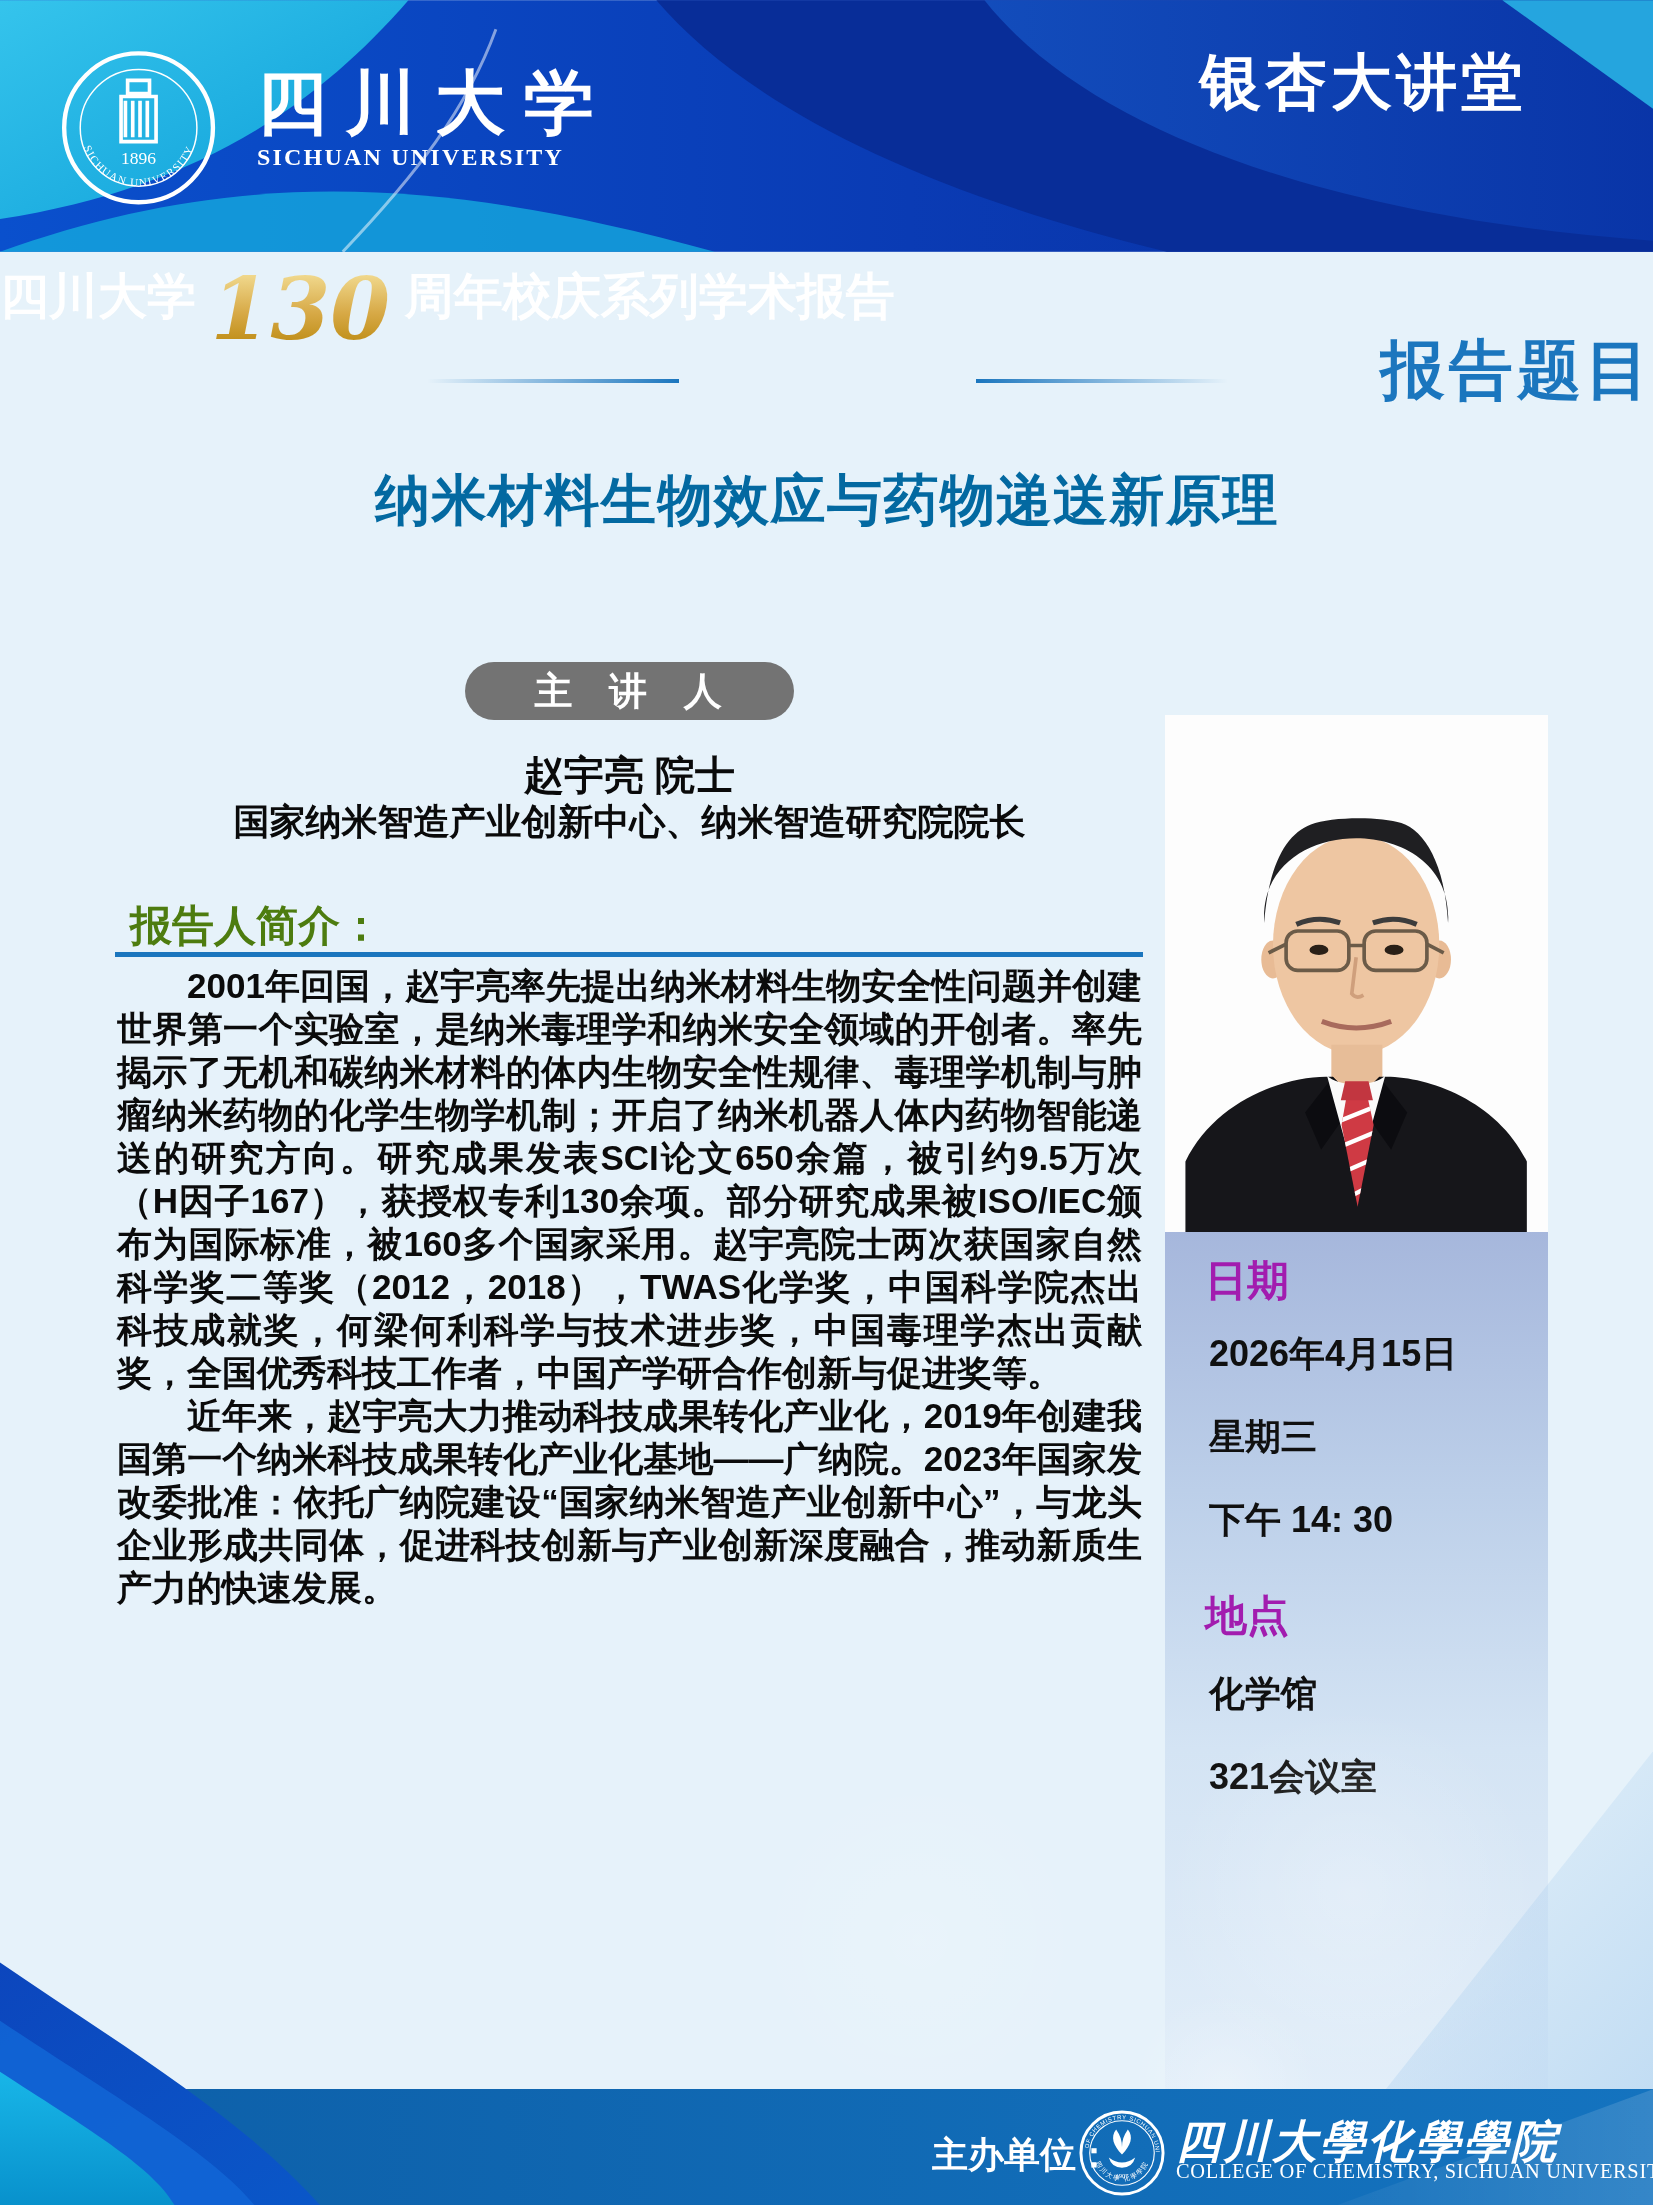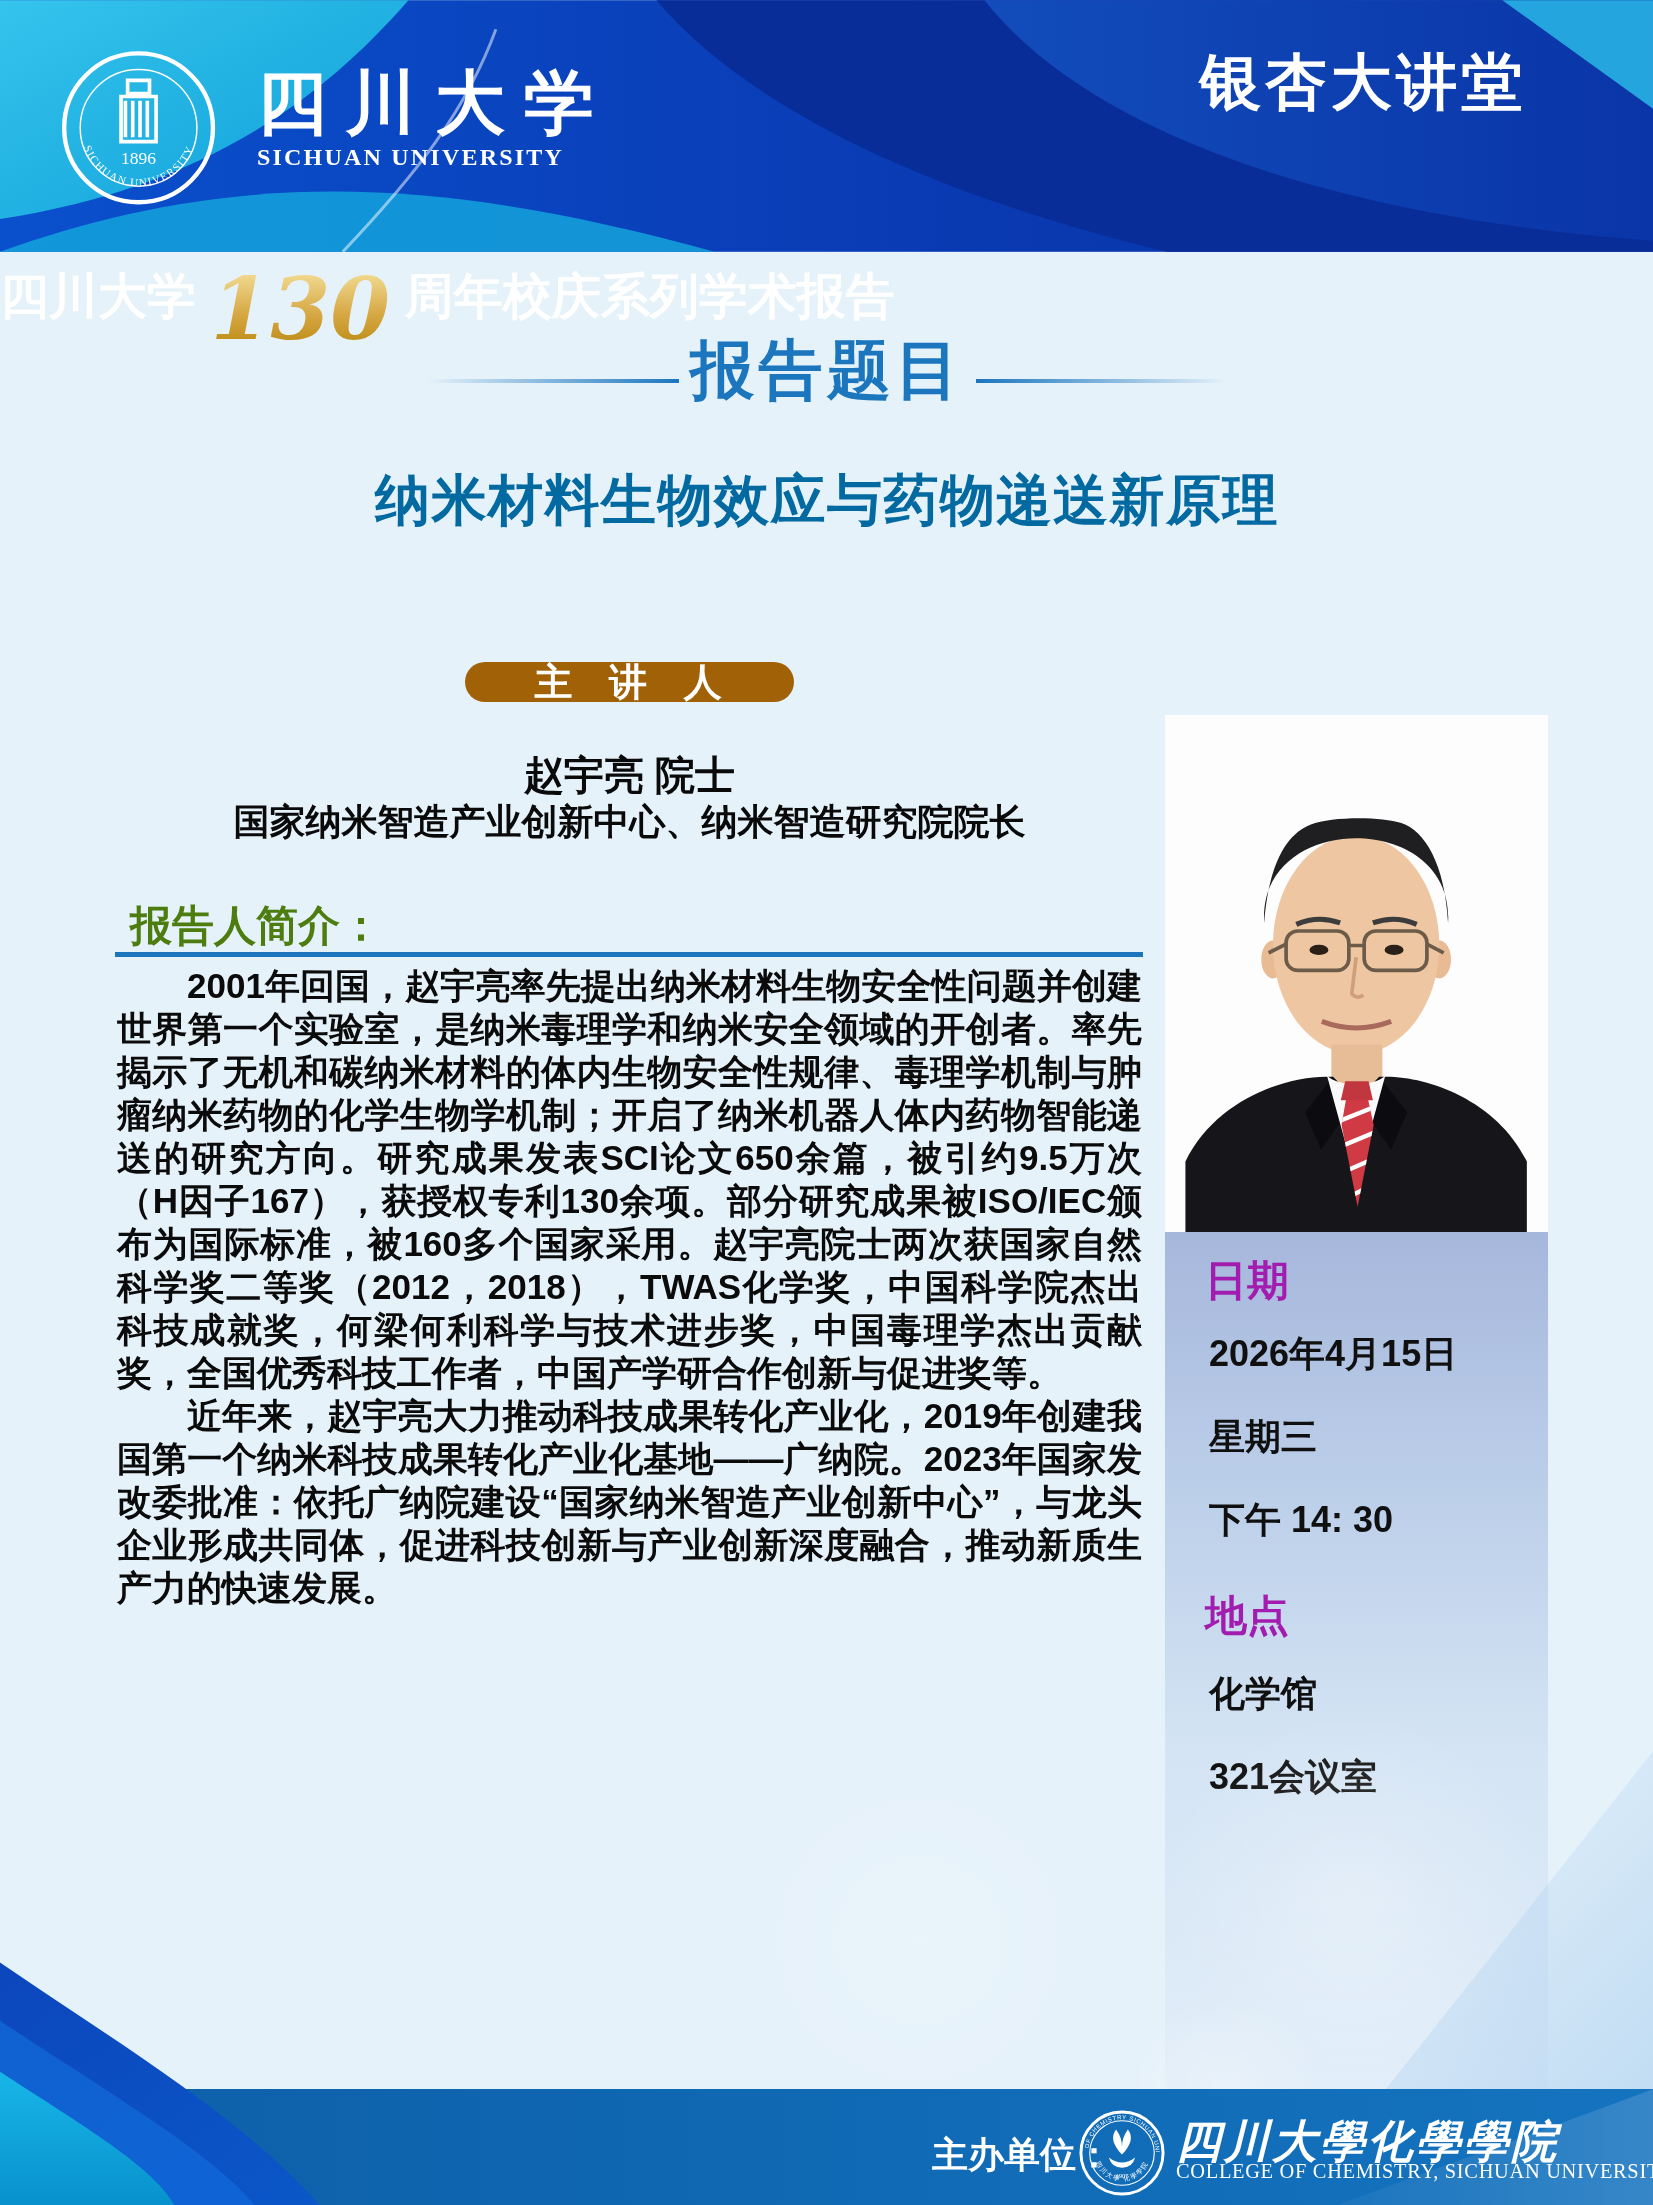--- a/index.html
+++ b/index.html
@@ -11,27 +11,27 @@
   .hdr-text{position:absolute;color:#ffffff;white-space:nowrap;}
   .univ-cn{left:257px;top:57px;font-size:70px;font-weight:700;letter-spacing:19px;font-family:"DejaVu Serif",serif;}
   .univ-en{left:257px;top:144px;font-size:24px;font-weight:700;letter-spacing:2.2px;font-family:"Liberation Serif",serif;}
   .series{left:1200px;top:42px;font-size:61px;font-weight:800;letter-spacing:4.4px;}
   .anniv{left:823px;top:136px;height:85px;display:flex;align-items:center;gap:10.2px;color:#fff;}
   .anniv .pre,.anniv .suf{font-size:49px;font-weight:800;white-space:nowrap;}
   .anniv .num{font-size:86px;font-weight:700;font-style:italic;font-family:"DejaVu Serif",serif;
       background:linear-gradient(180deg,#f6e39d 0%,#d7a946 55%,#b8860b 100%);
       -webkit-background-clip:text;background-clip:text;color:transparent;line-height:1;padding:0 4.4px;margin-top:25px;}
   
-  .sec-label{position:absolute;left:0;top:327px;width:1654px;text-align:center;font-size:64px;font-weight:800;color:#1b76be;letter-spacing:4.4px;}
+  .sec-label{position:absolute;left:0;top:327px;width:1654px;text-align:right;font-size:64px;font-weight:800;color:#1b76be;letter-spacing:4.4px;}
   .rule{position:absolute;top:379px;height:4.4px;width:252px;}
   .rule.l{left:427px;background:linear-gradient(90deg,rgba(27,118,190,0),#1b76be);}
   .rule.r{left:976px;background:linear-gradient(270deg,rgba(27,118,190,0),#1b76be);}
   .lecture-title{position:absolute;left:0;top:464px;width:1654px;text-align:center;font-size:55px;font-weight:900;color:#0369a1;letter-spacing:1.5px;}
   
-  .pill{position:absolute;left:465px;top:662px;width:329px;height:40px;border-radius:29px;background:#a16207;
+  .pill{position:absolute;left:465px;top:662px;width:329px;height:58px;border-radius:29px;background:#737373;
         color:#fff;font-size:38px;font-weight:800;letter-spacing:13px;display:flex;align-items:center;justify-content:center;padding-left:10.2px;box-sizing:border-box;}
   .spk-name{position:absolute;left:117px;top:748px;width:1025px;text-align:center;font-size:40px;font-weight:800;color:#0a0a0a;}
   .spk-aff{position:absolute;left:117px;top:798px;width:1025px;text-align:center;font-size:36px;font-weight:800;color:#0a0a0a;white-space:nowrap;}
   
   .bio-head{position:absolute;left:130px;top:898px;font-size:42px;font-weight:800;color:#4d7c0f;}
   .bio-rule{position:absolute;left:115px;top:952px;width:1028px;height:5.1px;background:#1b76be;}
   .bio{position:absolute;left:117px;top:964px;width:1025px;font-size:35px;line-height:43px;color:#0b0b0b;text-align:justify;font-weight:600;}
   .bio p{margin:0;text-indent:2em;}
   
   .photo{position:absolute;left:1165px;top:715px;width:383px;height:518px;background:#fdfdfd;}

